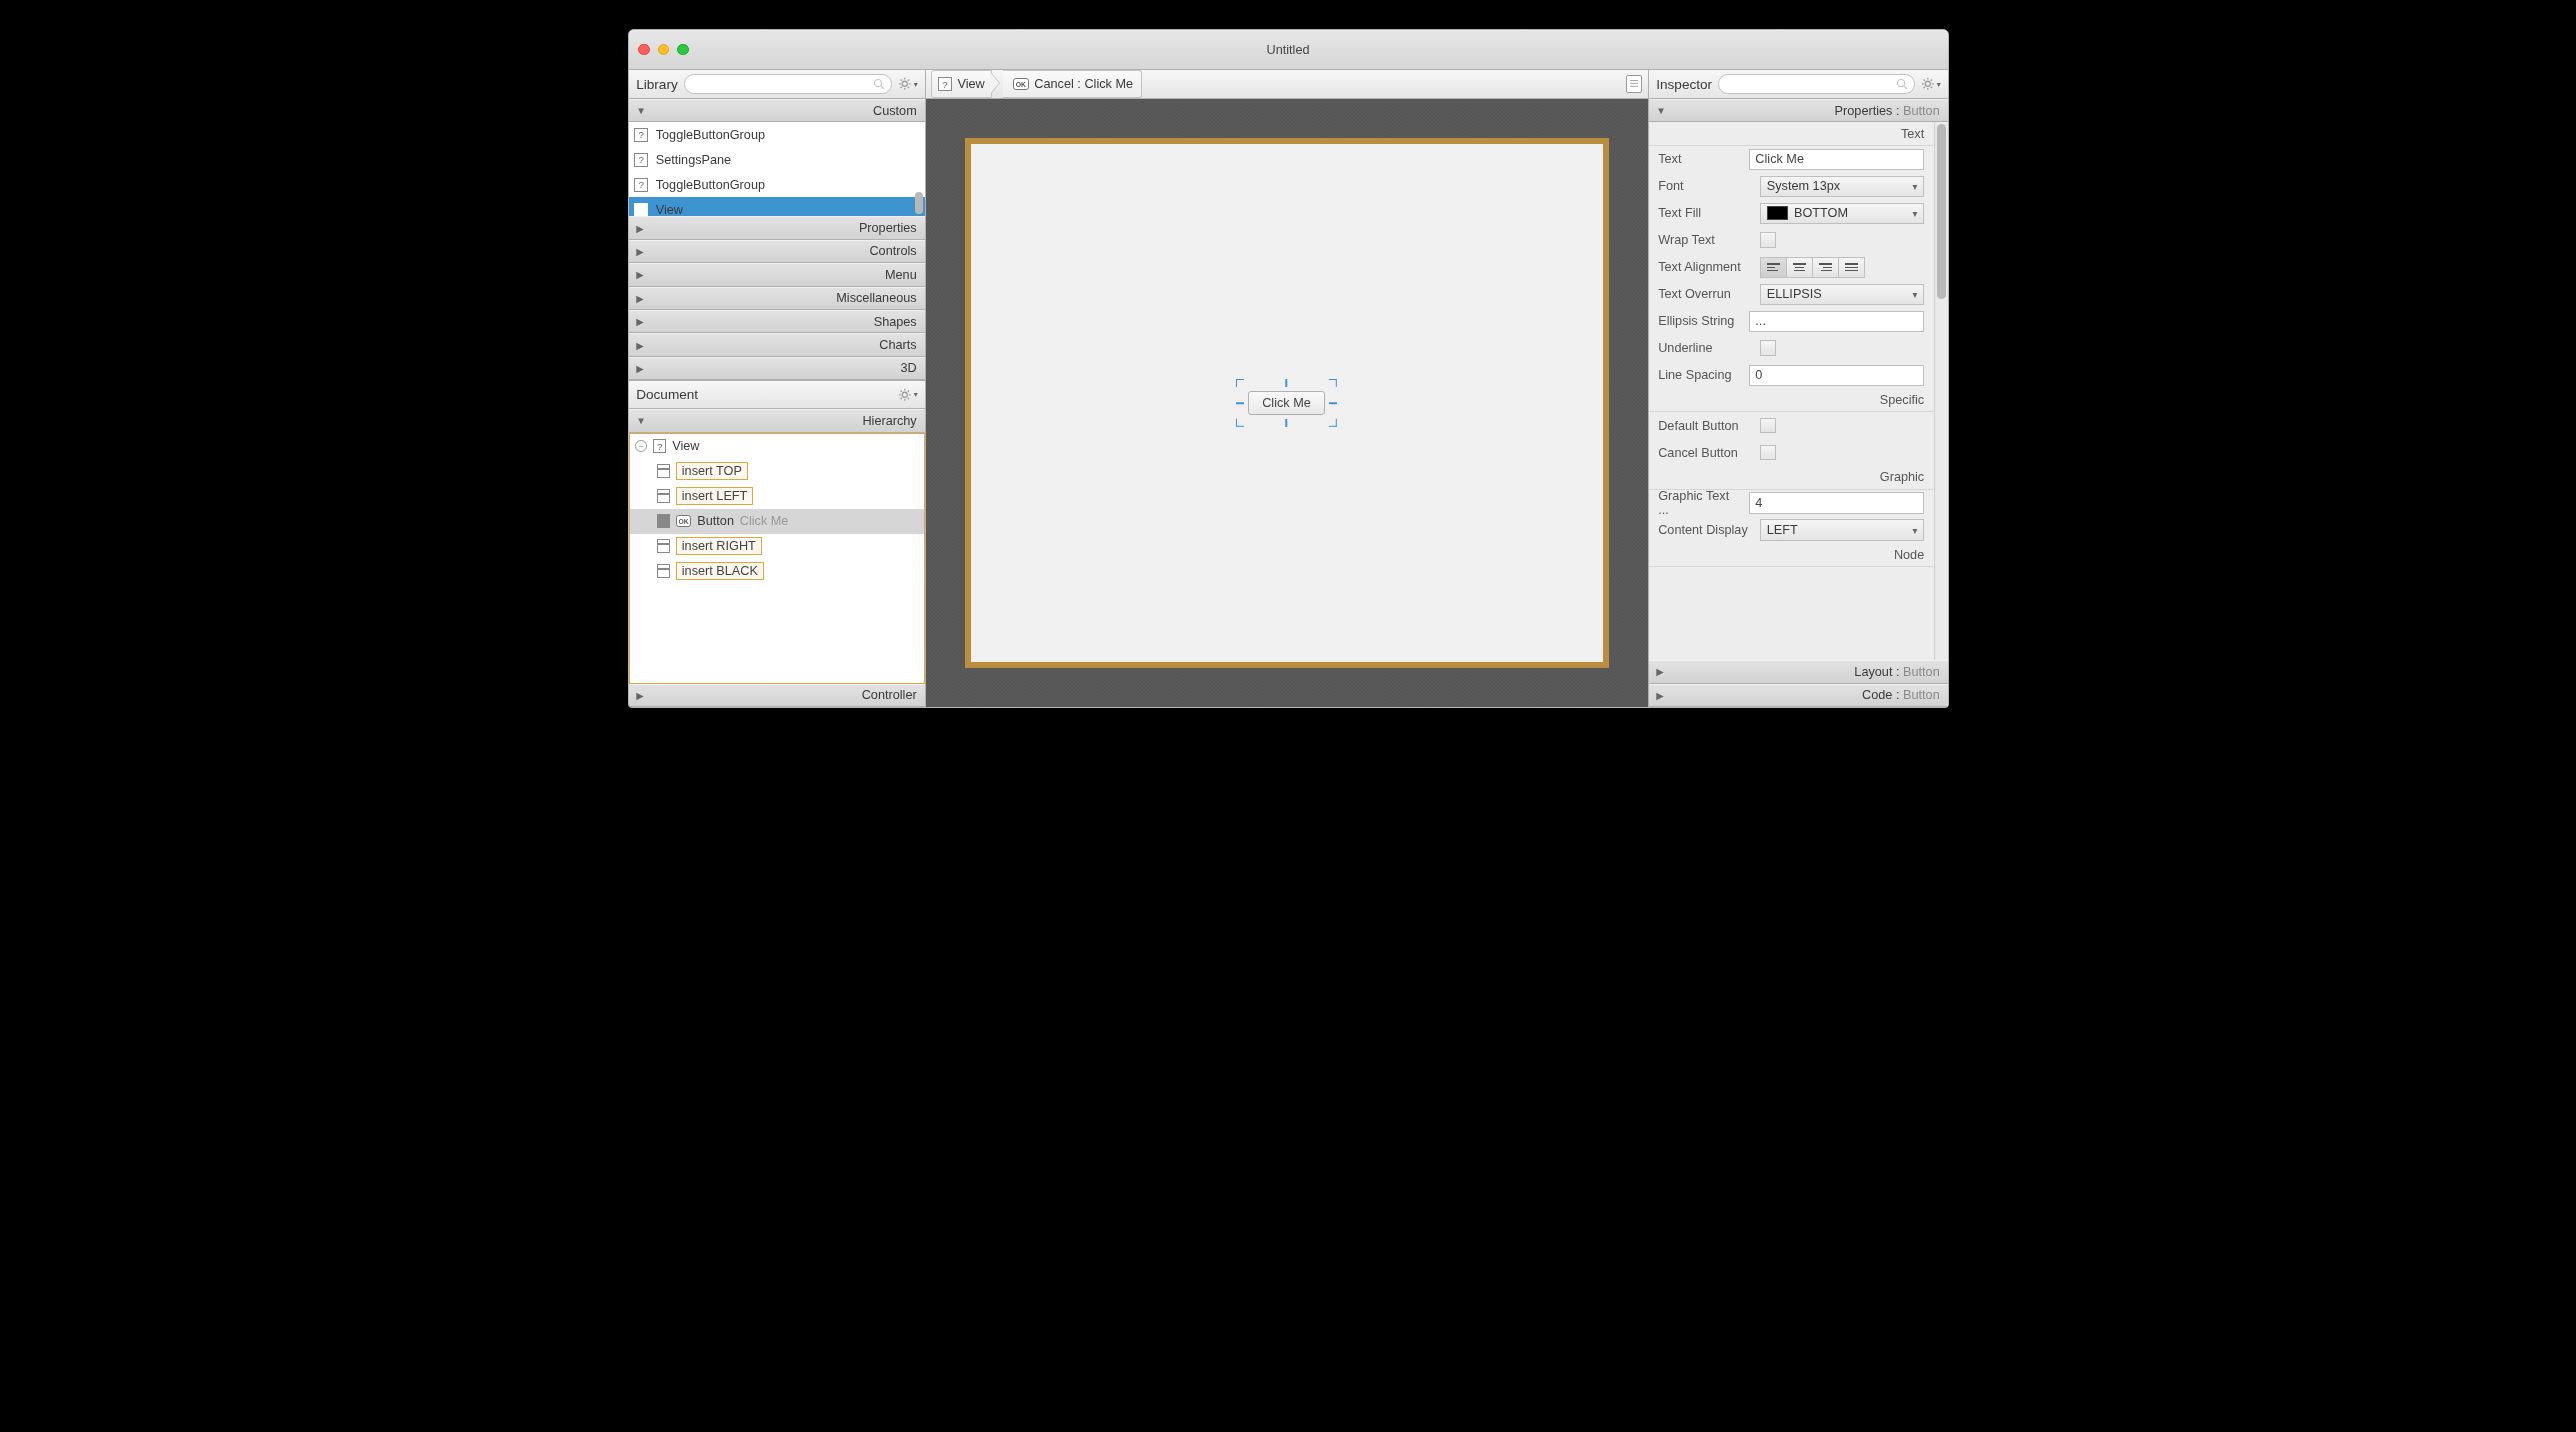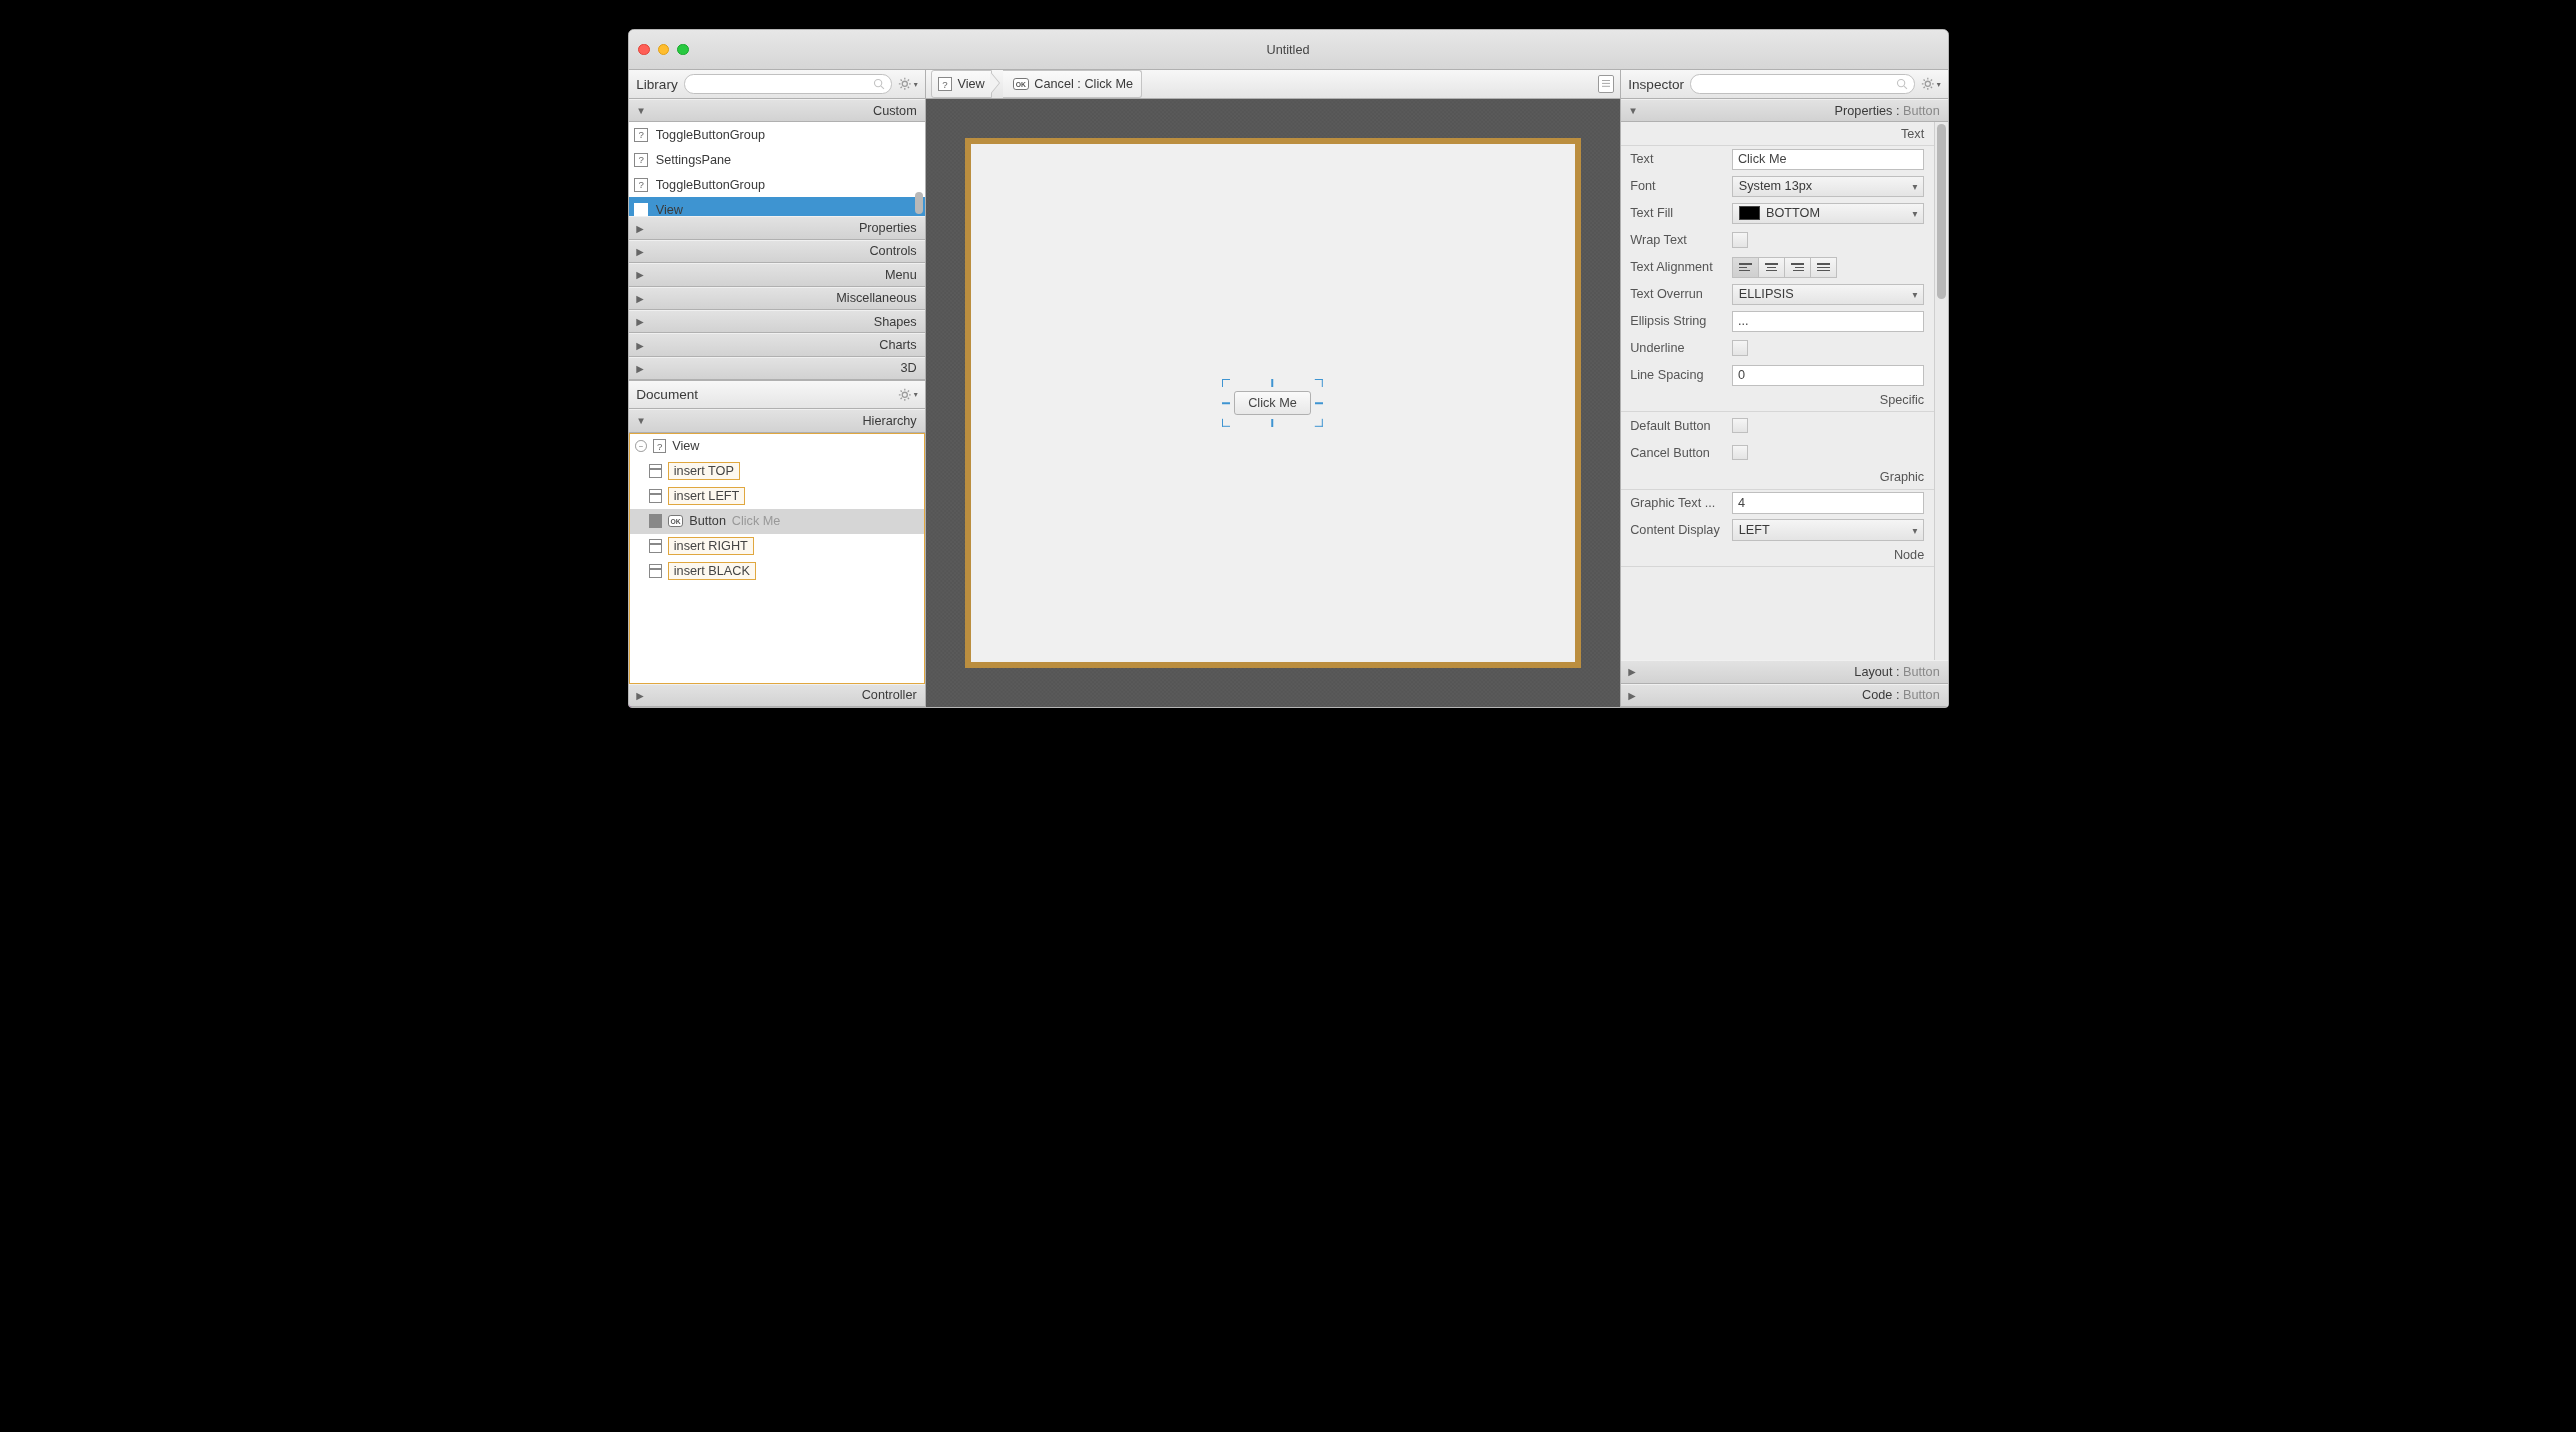--- a/index.html
+++ b/index.html
@@ -8,42 +8,42 @@
 .titlebar { height: 40px; background: linear-gradient(#e7e7e7,#d6d6d6); display: flex; align-items: center; position: relative; border-bottom: 1px solid #b0b0b0; }
 .traffic { display: flex; gap: 7.8px; margin-left: 9.7px; }
 .dot { width: 11.7px; height: 11.7px; border-radius: 50%; }
 .dot.red { background: #ff5f57; border: 0.5px solid #e14339; }
 .dot.yellow { background: #ffbd2e; border: 0.5px solid #e1a116; }
 .dot.green { background: #28c940; border: 0.5px solid #17a92c; }
 .title { position: absolute; left: 0; right: 0; text-align: center; color: #444; }
 .content { flex: 1; display: flex; min-height: 0; }
 .left-panel { width: 297px; display: flex; flex-direction: column; border-right: 1px solid #b0b0b0; background: #a21caf; }
 .center-panel { flex: 1; display: flex; flex-direction: column; background: #555; }
-.right-panel { width: 328px; display: flex; flex-direction: column; border-left: 1px solid #b0b0b0; background: #ededed; }
+.right-panel { width: 300px; display: flex; flex-direction: column; border-left: 1px solid #b0b0b0; background: #ededed; }
 .panel-header { height: 29px; background: linear-gradient(#f7f7f7,#e5e5e5); border-bottom: 1px solid #b0b0b0; display: flex; align-items: center; padding: 0 5.8px; gap: 5.8px; }
 .panel-title { font-size: 13.6px; margin-left: 1.9px; }
 .search { flex: 1; height: 19.5px; border-radius: 9.7px; border: 1px solid #c0c0c0; background: #fff; display: flex; align-items: center; justify-content: flex-end; padding-right: 5.8px; }
 .search svg { width: 11.7px; height: 11.7px; opacity: 0.5; }
 .gear-btn { width: 21.4px; height: 17.5px; display: flex; align-items: center; justify-content: center; cursor: pointer; }
 .gear-btn svg { width: 13.6px; height: 13.6px; opacity: 0.6; }
 .section-bar { height: 23.4px; background: linear-gradient(#e2e2e2,#d2d2d2); border-top: 1px solid #f0f0f0; border-bottom: 1px solid #b0b0b0; display: flex; align-items: center; padding: 0 7.8px; color: #555; cursor: pointer; }
 .section-bar.right-align { justify-content: flex-end; }
 .section-bar .arrow { margin-right: 5.8px; }
 .arrow { font-size: 9.7px; color: #666; }
 .library-list { background: #fff; overflow-y: auto; position: relative; }
 .lib-scroll { height: 94px; overflow: hidden; position: relative; }
 .lib-item { height: 25px; display: flex; align-items: center; padding-left: 5.8px; gap: 7.8px; cursor: pointer; }
 .lib-item.selected { background: #3e94d1; color: #fff; }
 .lib-item.selected .qicon { border-color: #fff; color: #fff; }
 .qicon { width: 13.6px; height: 13.6px; border: 1px solid #888; display: inline-flex; align-items: center; justify-content: center; font-size: 9.7px; color: #666; background: #fff; }
 .lib-scrollbar-thumb { position: absolute; right: 1.9px; top: 70px; width: 7.8px; height: 21.4px; background: #b8b8b8; border-radius: 3.9px; }
 .doc-header { height: 29px; background: linear-gradient(#f7f7f7,#e5e5e5); border-top: 1px solid #b0b0b0; border-bottom: 1px solid #b0b0b0; display: flex; align-items: center; padding: 0 5.8px; }
 .hierarchy { flex: 1; background: #fff; border: 1px solid #e0a73f; overflow-y: auto; }
 .hier-row { height: 25px; display: flex; align-items: center; padding-left: 5.8px; gap: 5.8px; cursor: pointer; }
-.hier-row.indent1 { padding-left: 19px; }
+.hier-row.indent1 { padding-left: 27px; }
 .hier-row.selected { background: #d6d6d6; }
 .disclosure { width: 11.7px; height: 11.7px; border: 1px solid #999; border-radius: 50%; display: inline-flex; align-items: center; justify-content: center; font-size: 7.8px; color: #777; background: #fff; }
 .pane-icon { width: 13.6px; height: 13.6px; border: 1.5px solid #888; position: relative; background: #fff; }
 .pane-icon::before { content:""; position:absolute; left:0; right:0; top:2.9px; height:1.5px; background:#888; }
 .pane-icon.filled { background: #888; }
 .insert-tag { border: 1px solid #e0a73f; background: #fdf8ef; padding: 1px 4.9px; color: #444; }
 .ok-icon { width: 15.6px; height: 11.7px; border: 1px solid #777; border-radius: 2.9px; display: inline-flex; align-items: center; justify-content: center; font-size: 6.8px; font-weight: bold; color: #555; background: #fff; }
 .dim-text { color: #999; }
 .breadcrumb-bar { height: 29px; background: linear-gradient(#f7f7f7,#e5e5e5); border-bottom: 1px solid #b0b0b0; display: flex; align-items: center; padding: 0 5.8px; gap: 0; }
 .bc-item { display: flex; align-items: center; gap: 5.8px; padding: 0 5.8px; height: 100%; cursor: pointer; border: 1px solid #c4c4c4; border-radius: 2.9px 0 0 2.9px; background: linear-gradient(#fafafa,#ececec); }

